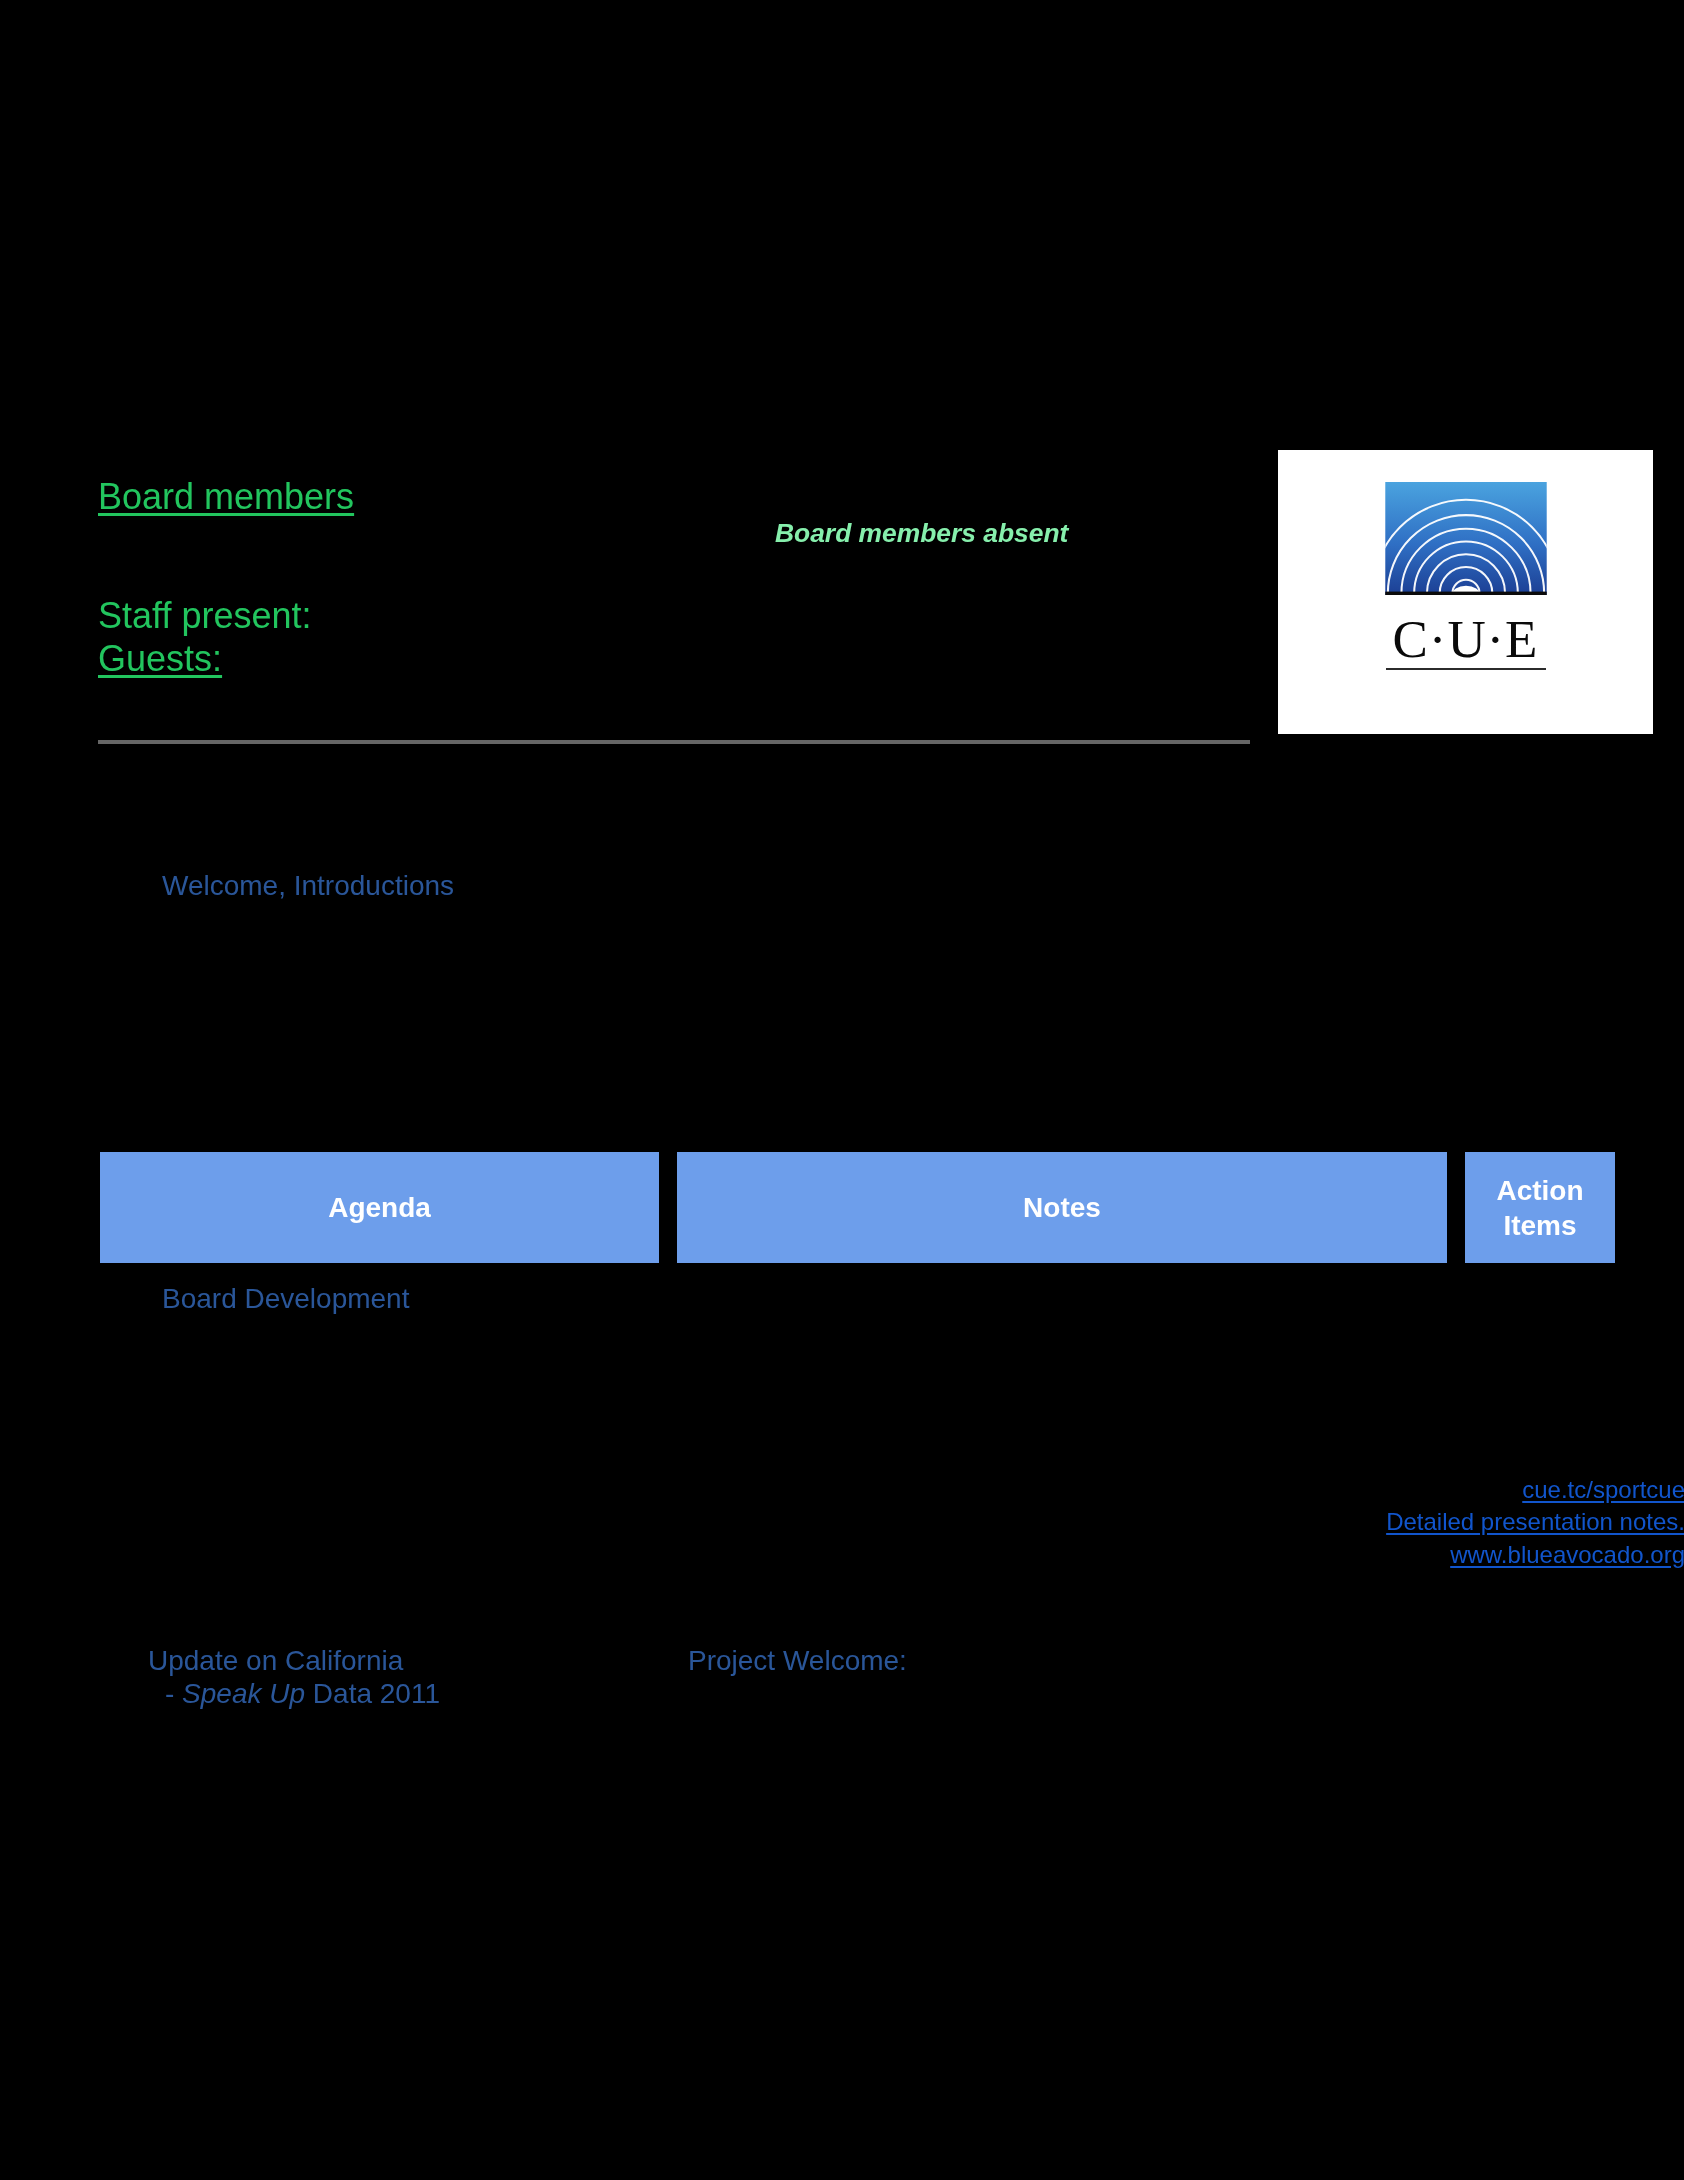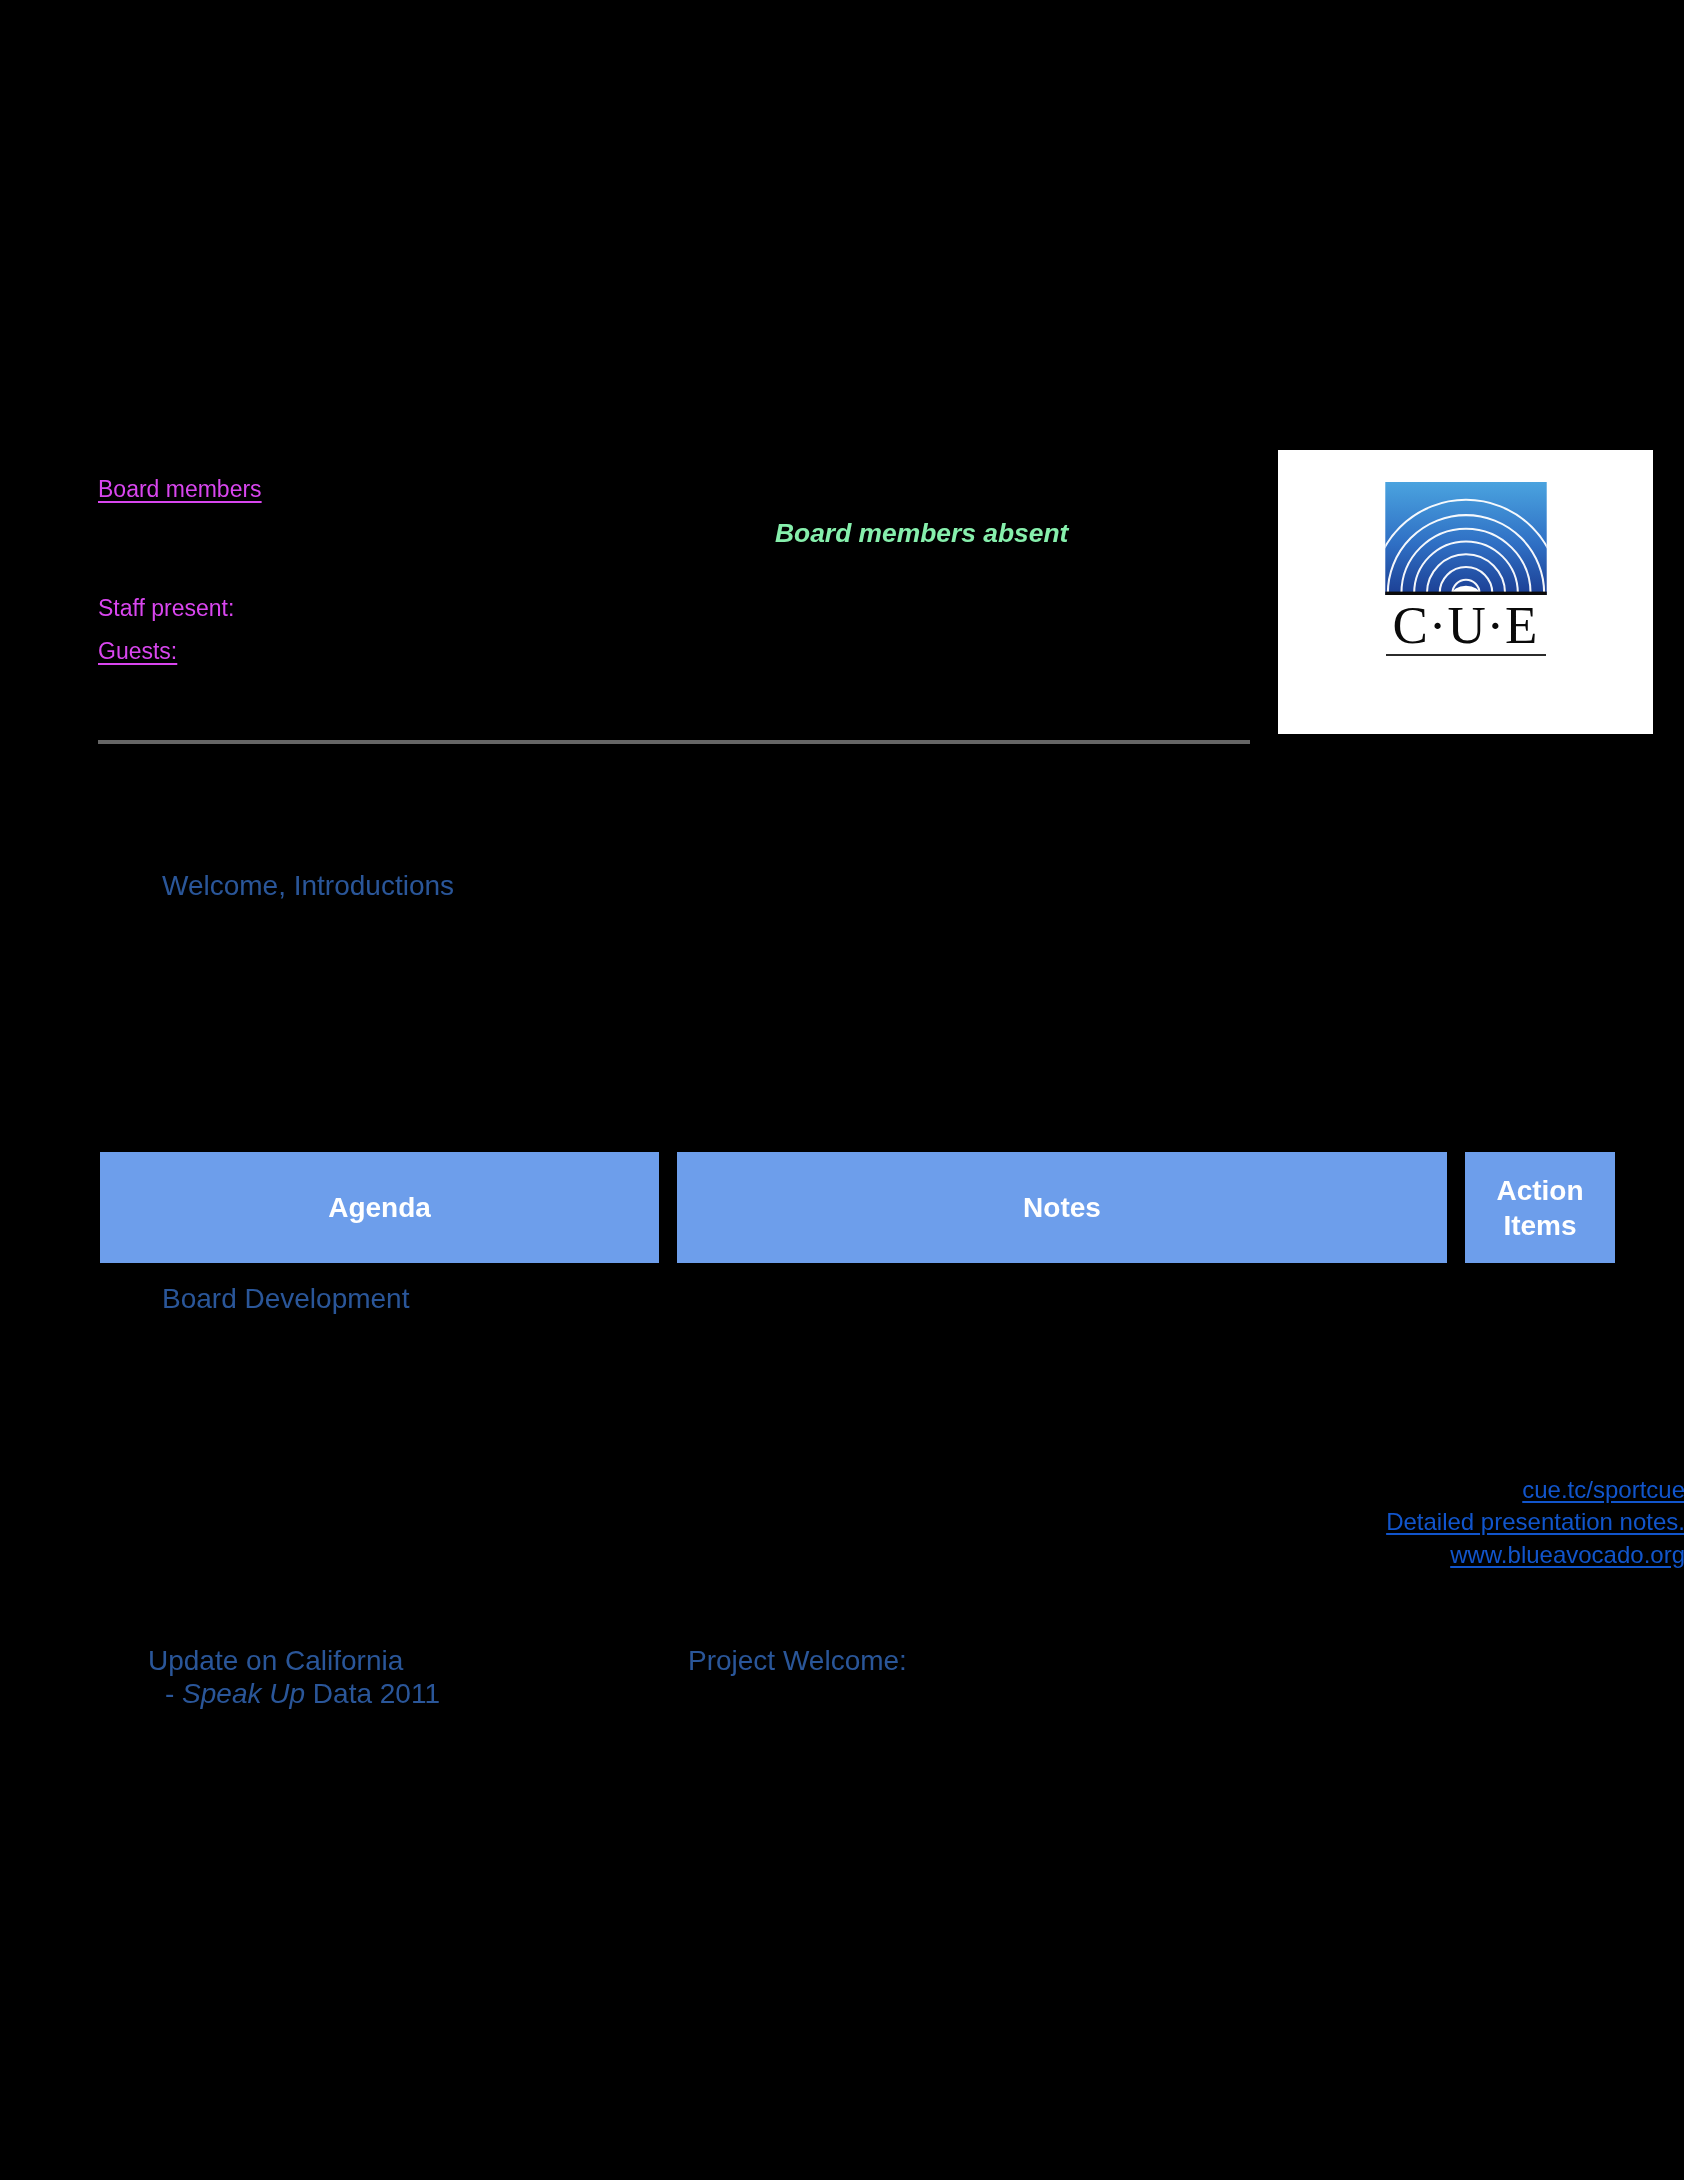--- a/index.html
+++ b/index.html
@@ -24,22 +24,22 @@
 
   
   .attendance {
     position: absolute;
     left: 98px;
     top: 477px;
     width: 1150px;
   }
 
   .att-line {
-    font-size: 23px;
-    color: #d946ef;
+    font-size: 36px;
+    color: #22c55e;
     line-height: 1.12;
     white-space: pre;
   }
   .att-line.underline {
     text-decoration: underline;
     text-underline-offset: 4.3px;
     display: inline-block;
   }
 
   .row-board {
@@ -97,21 +97,21 @@
     top: 32px;
     transform: translateX(-50%);
     width: 162px;
   }
   .logo-mark {
     width: 162px;
     height: 113px;
     display: block;
   }
   .logo-wordmark {
-    margin-top: 3px;
+    margin-top: 17px;
     text-align: center;
     font-family: "Liberation Serif", serif;
     font-size: 53px;
     line-height: 1.02;
     letter-spacing: 0.9px;
     color: #0a0a0a;
     font-weight: 400;
   }
   .logo-rule {
     margin: 1.7px auto 0 auto;

